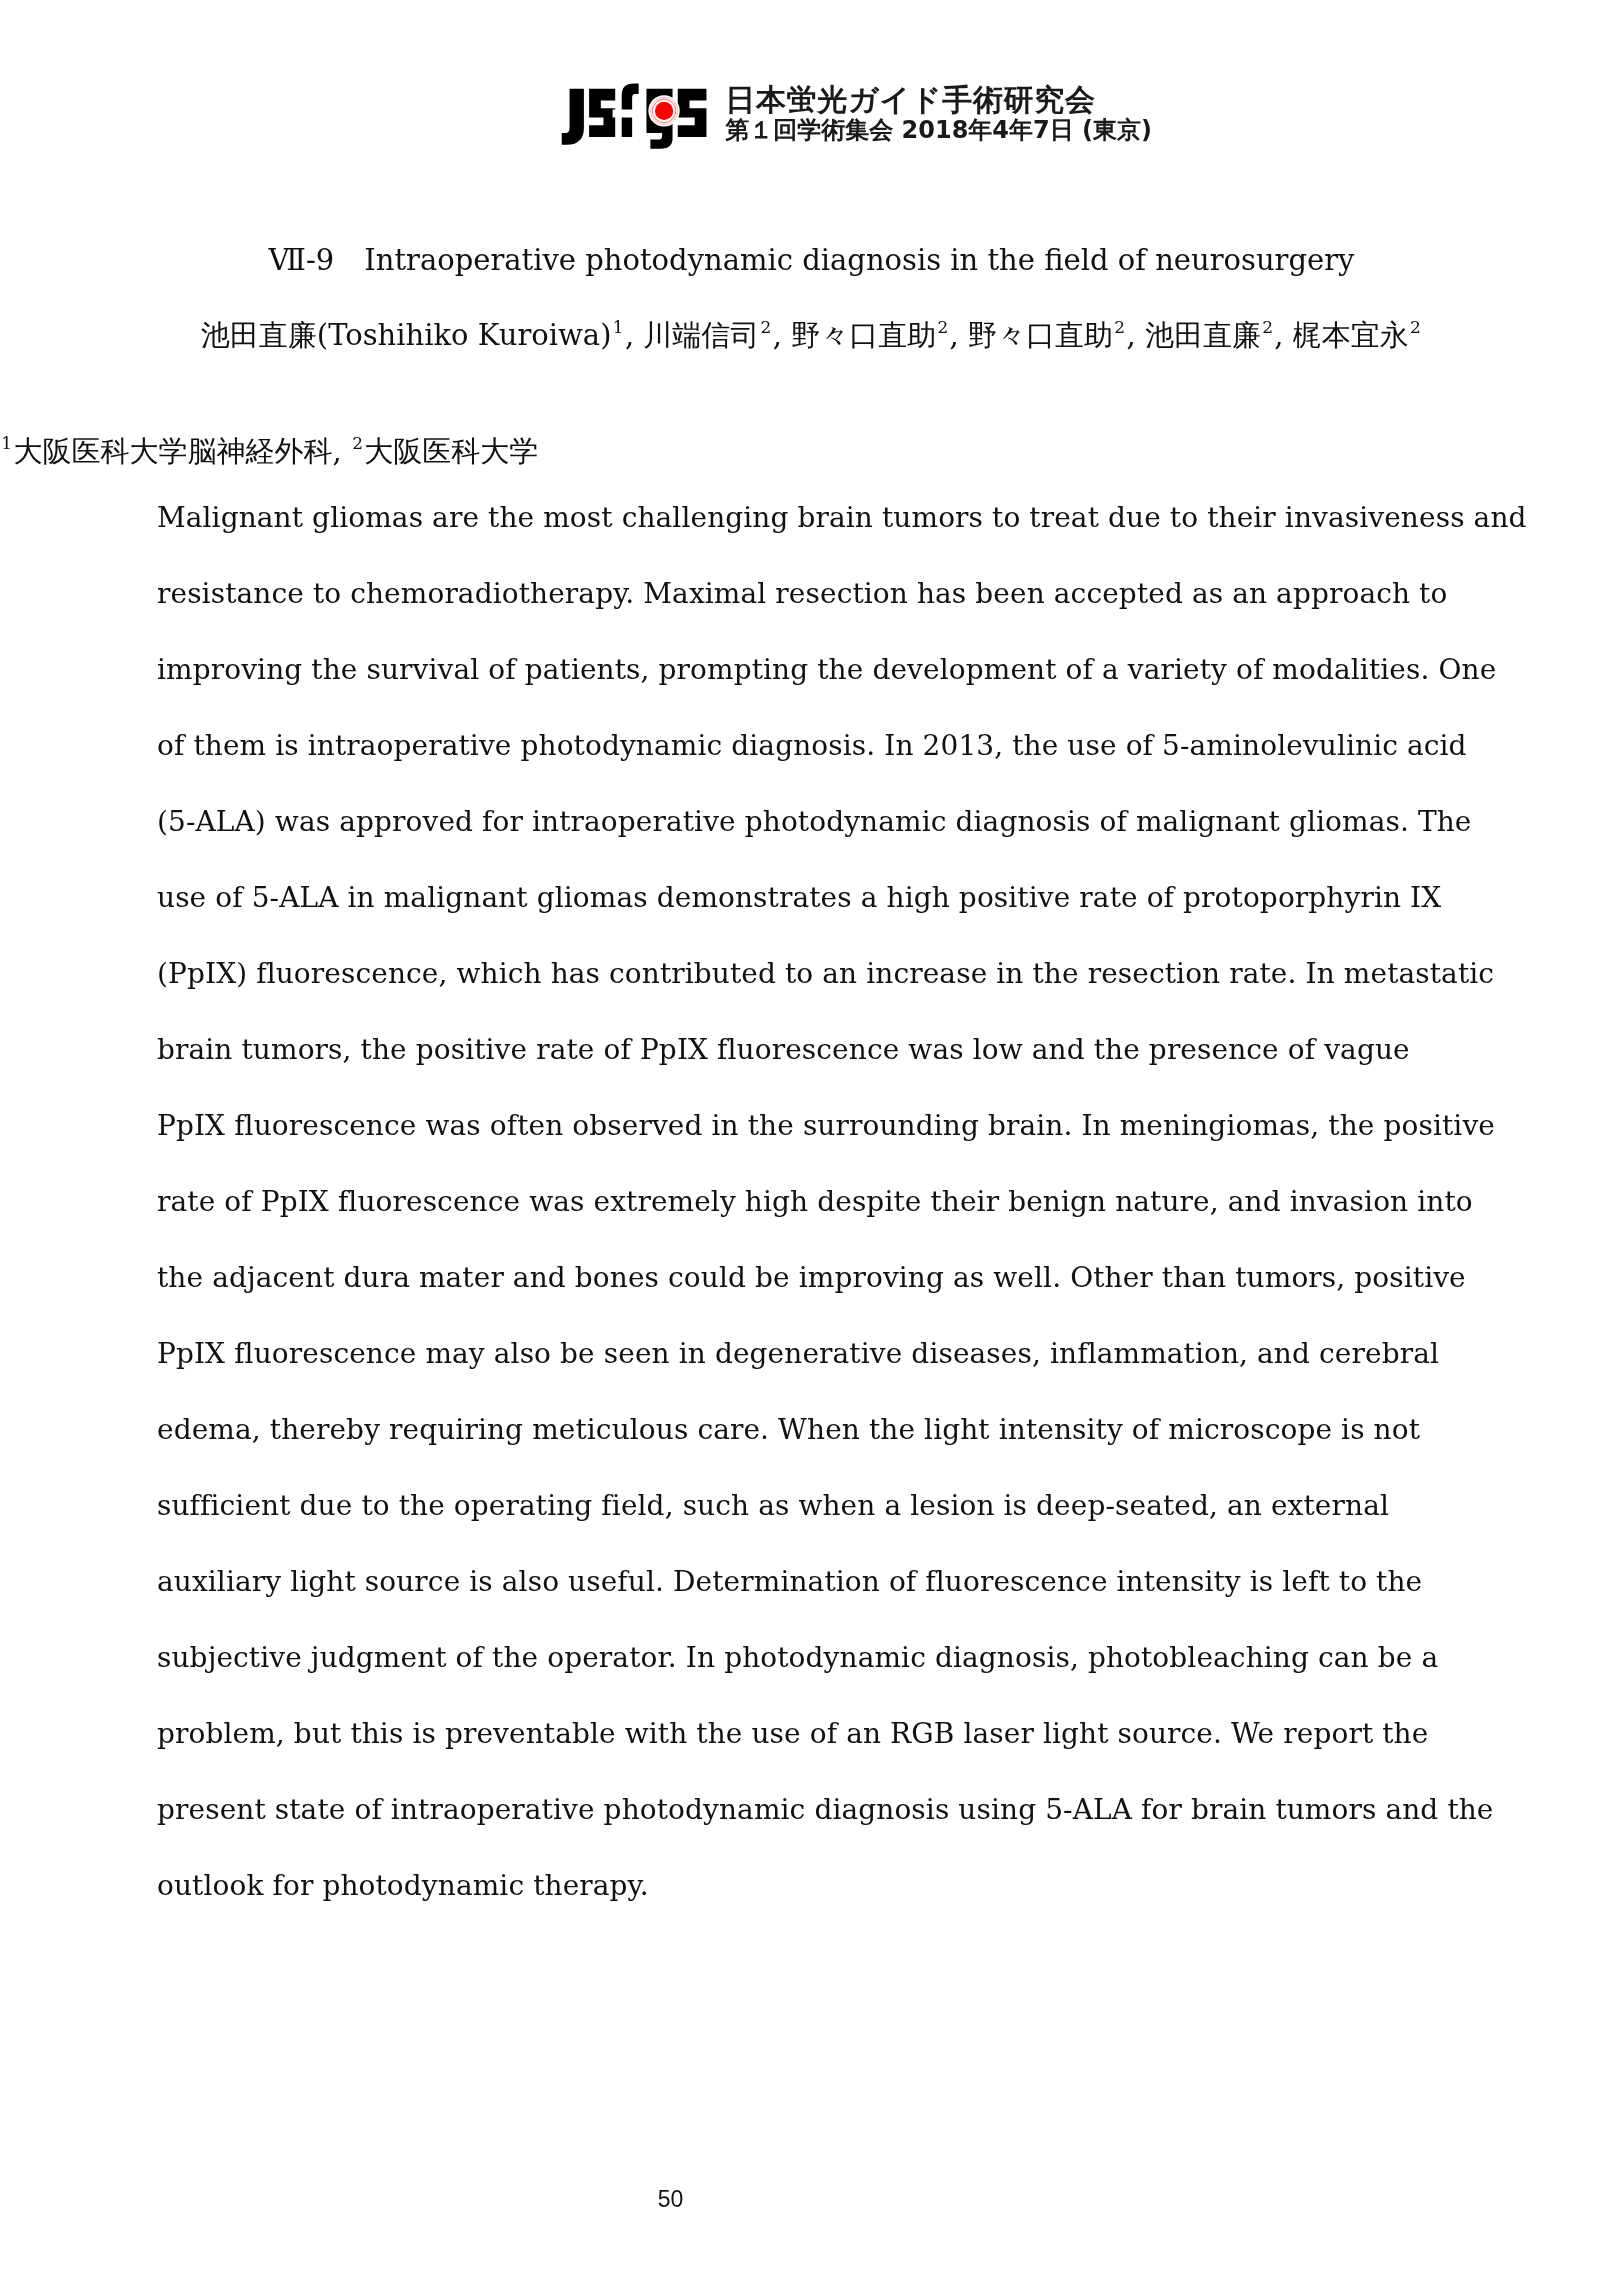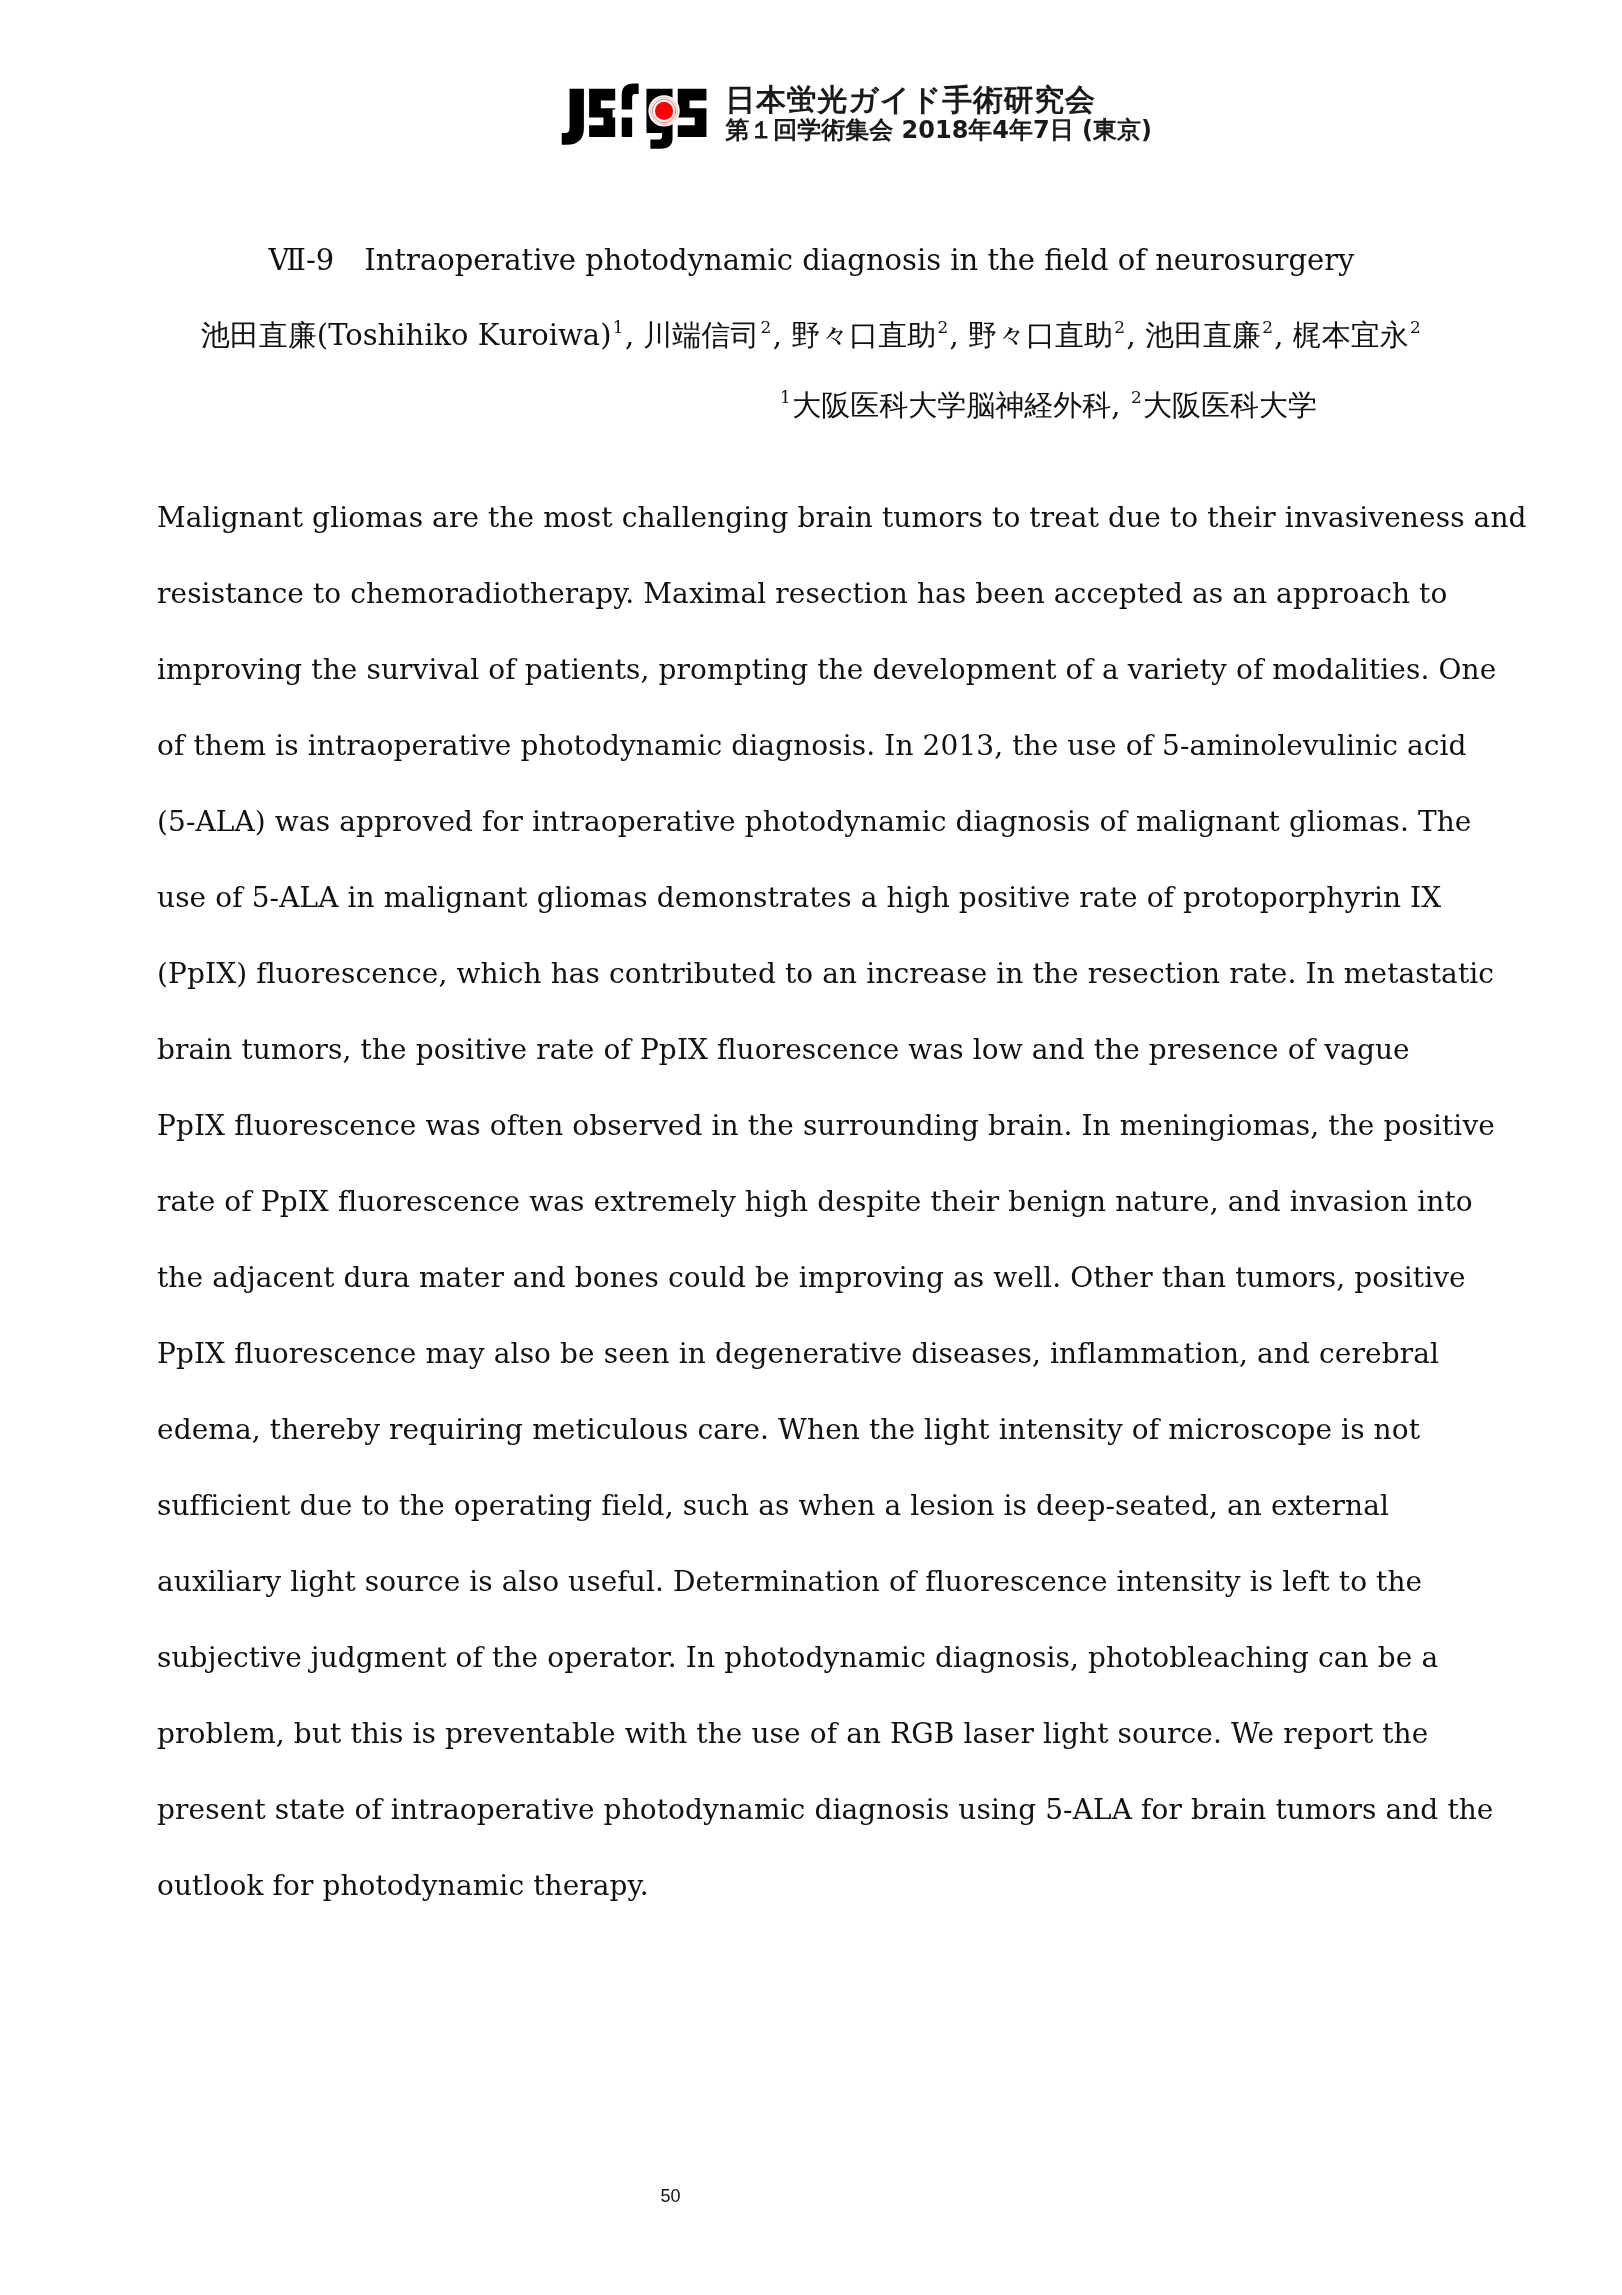--- a/index.html
+++ b/index.html
@@ -7,25 +7,25 @@
   .serif { font-family: "DejaVu Serif", "Liberation Serif", serif; }
   .header { position: absolute; left: 556px; top: 77px; height: 73px; display: flex; align-items: center; }
   .logo { width: 164px; height: 73px; position: relative; }
   .logo svg { width: 164px; height: 73px; display: block; }
   .header-text { margin-left: 5.2px; font-family: "DejaVu Sans", "Liberation Sans", sans-serif; font-weight: bold; color: #1a1a1a; }
   .header-line1 { font-size: 30px; line-height: 33px; letter-spacing: 0.7px; }
   .header-line2 { font-size: 24px; line-height: 29px; letter-spacing: 0px; }
   .title { position: absolute; left: 0; width: 1623px; top: 241px; text-align: center; font-size: 29px; line-height: 39px; white-space: nowrap; }
   .title .num { margin-right: 30px; }
   .authors { position: absolute; left: 0; width: 1623px; top: 314px; text-align: center; font-size: 29px; line-height: 42px; white-space: nowrap; }
-  .affils { position: absolute; left: 0; width: 1317px; top: 384px; text-align: right; font-size: 29px; line-height: 42px; white-space: nowrap; }
+  .affils { position: absolute; left: 0; width: 1317px; top: 430px; text-align: left; font-size: 29px; line-height: 42px; white-space: nowrap; }
   sup { font-size: 17px; vertical-align: 11.8px; line-height: 0; margin: 0 1.3px; }
   .body { position: absolute; left: 157px; top: 497px; width: 1315px; }
   .line { font-size: 28px; height: 76px; line-height: 42px; white-space: nowrap; letter-spacing: 0.1px; }
-  .pagenum { position: absolute; left: 0; width: 1341px; top: 2186px; text-align: center; font-family: "Liberation Sans", "DejaVu Sans", sans-serif; font-size: 18px; }
+  .pagenum { position: absolute; left: 0; width: 1341px; top: 2186px; text-align: center; font-family: "Liberation Sans", "DejaVu Sans", sans-serif; font-size: 23px; }
 </style>
 </head>
 <body>
 
 <div class="header">
   <div class="logo">
     <svg viewBox="0 0 250 112">
 
       <path d="M20 18 h22 v60 q0 26 -26 26 h-8 v-18 h6 q6 0 6 -8 z" fill="#000"></path>
 

